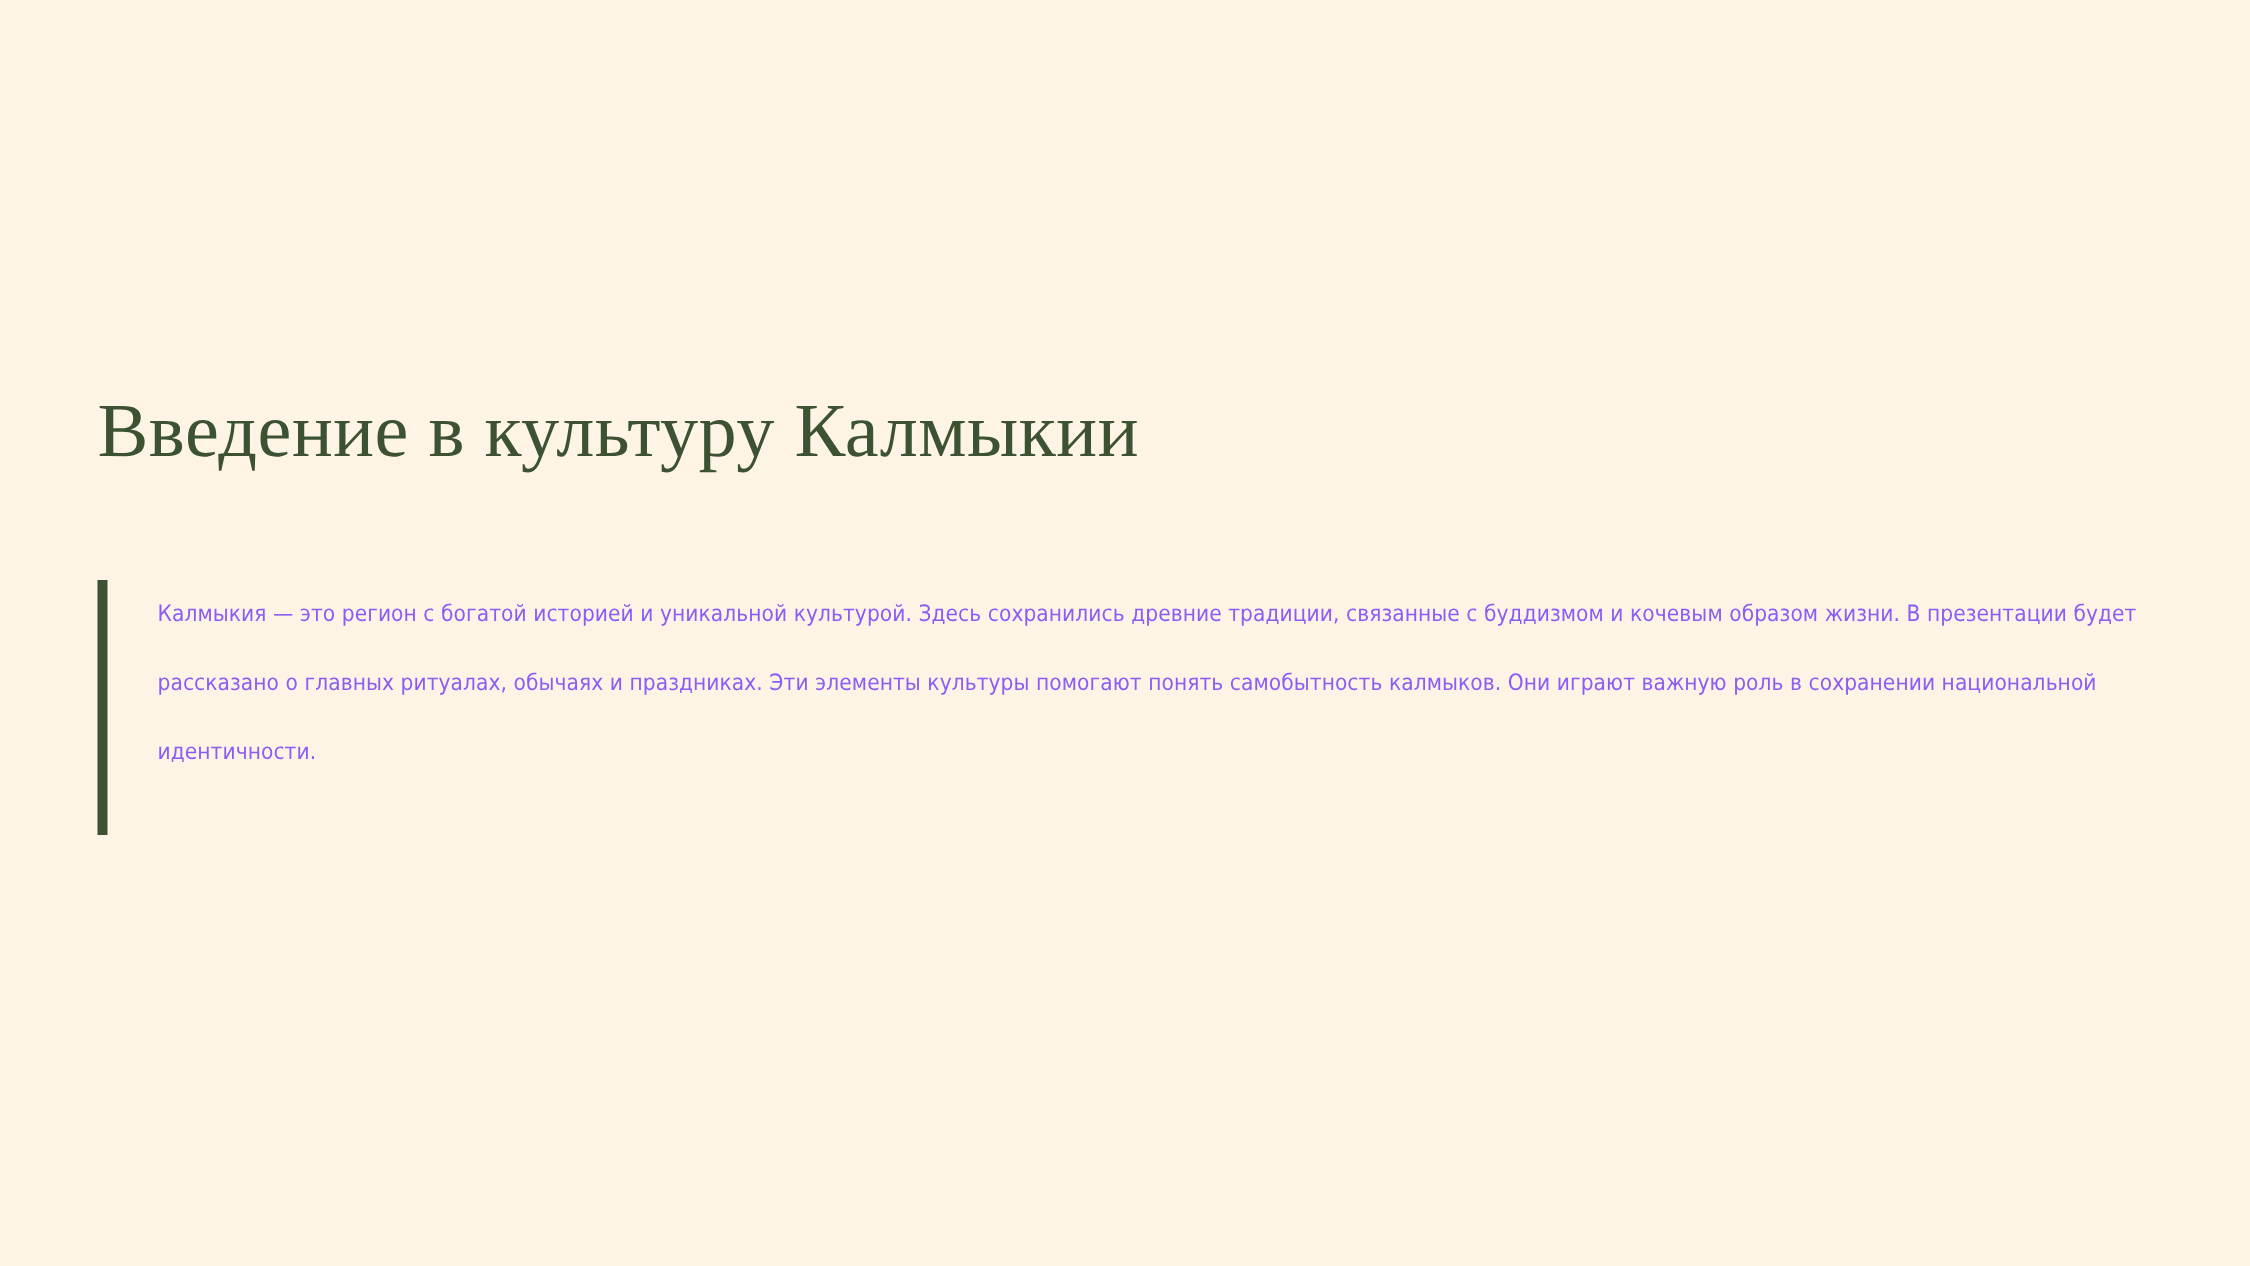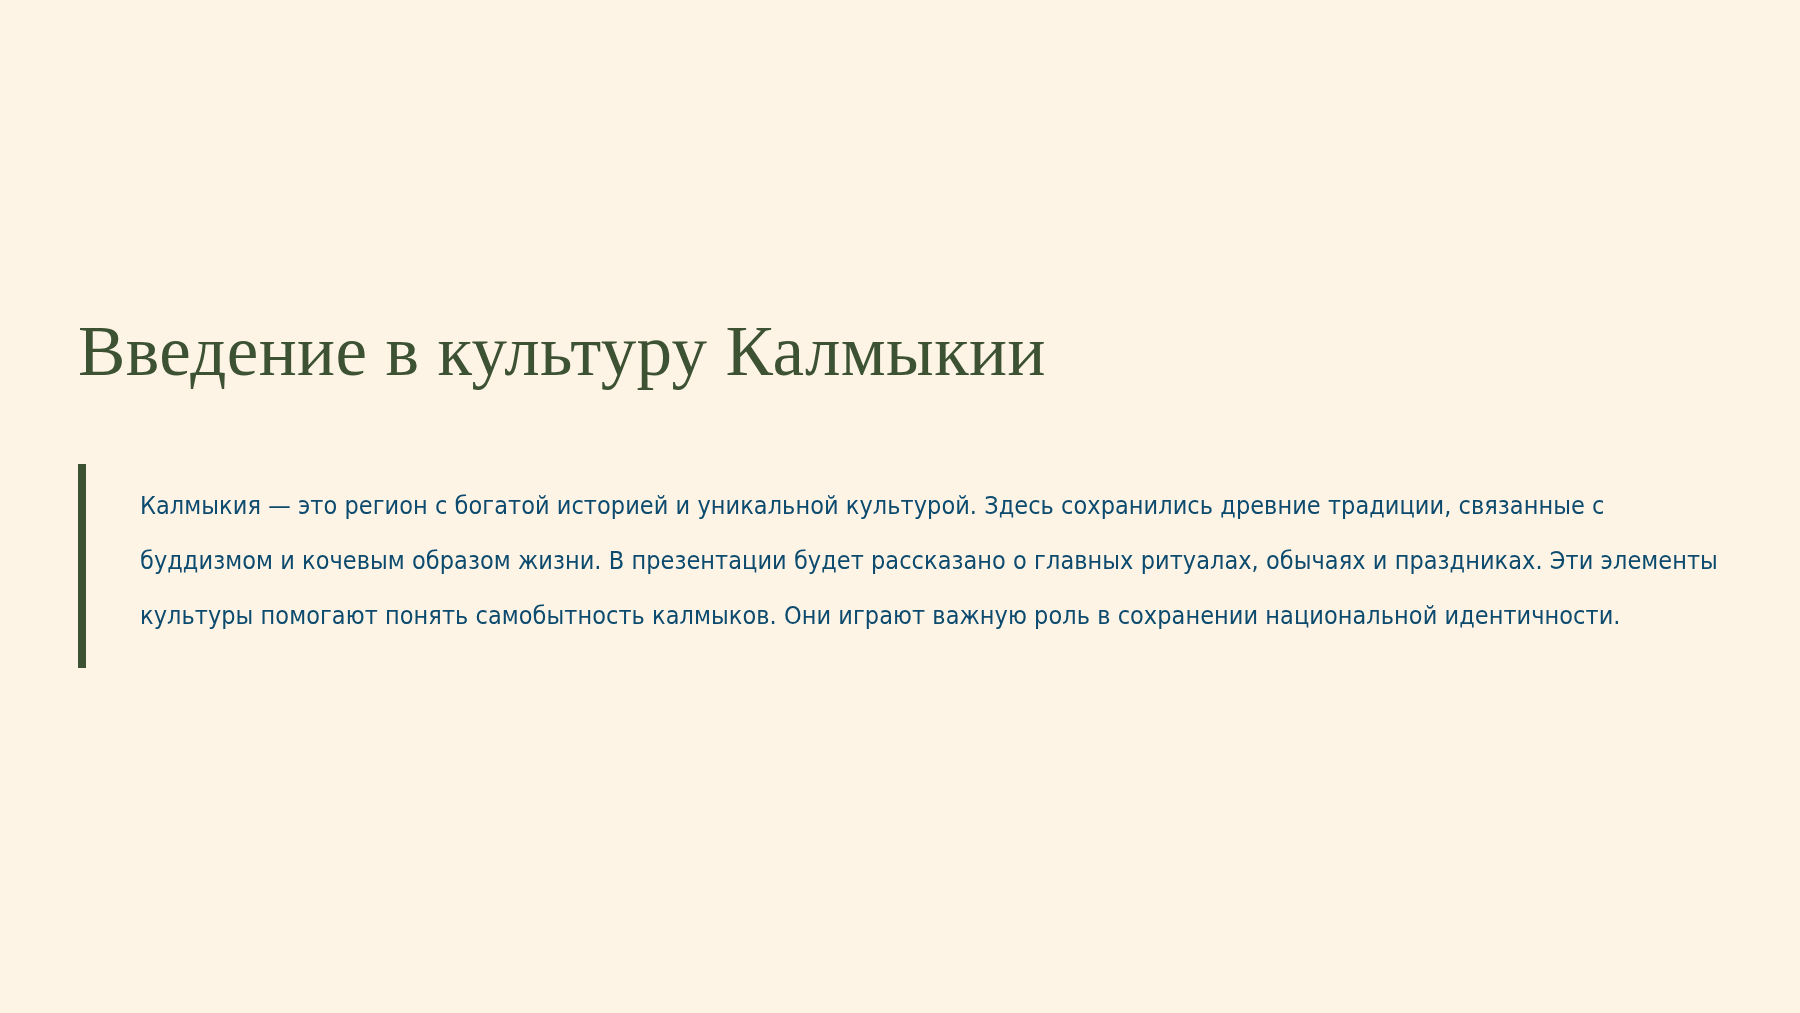--- a/index.html
+++ b/index.html
@@ -29,21 +29,21 @@
     width: 1650px;
     height: 100%;
   }
 
   .slide-title {
     position: absolute;
     left: 0;
     top: 312px;
     margin: 0;
     font-family: "Liberation Serif", "DejaVu Serif", serif;
-    font-size: 71px;
+    font-size: 61px;
     font-weight: 400;
     line-height: 1.12;
     letter-spacing: 0.4px;
     color: #3C5233;
     white-space: nowrap;
   }
 
   .body-block {
     position: absolute;
     left: 0;
@@ -55,29 +55,29 @@
 
   .accent-bar {
     flex: 0 0 auto;
     width: 8px;
     min-height: 204px;
     background: #3C5233;
   }
 
   .body-text {
     flex: 1 1 auto;
-    margin: 14px;
+    margin: 0;
     padding: 0 0 0 40px;
     font-family: "DejaVu Sans Condensed", "Liberation Sans Narrow", "Liberation Sans", sans-serif;
     font-stretch: condensed;
-    font-size: 25px;
+    font-size: 18px;
     font-weight: 400;
     line-height: 55px;
     letter-spacing: 0.05px;
-    color: #0c4a6e;
+    color: #8b5cf6;
     text-align: left;
     -webkit-font-smoothing: antialiased;
   }
 </style>
 </head>
 <body>
 
 <div id="slide">
 
   <div id="slide-content">

